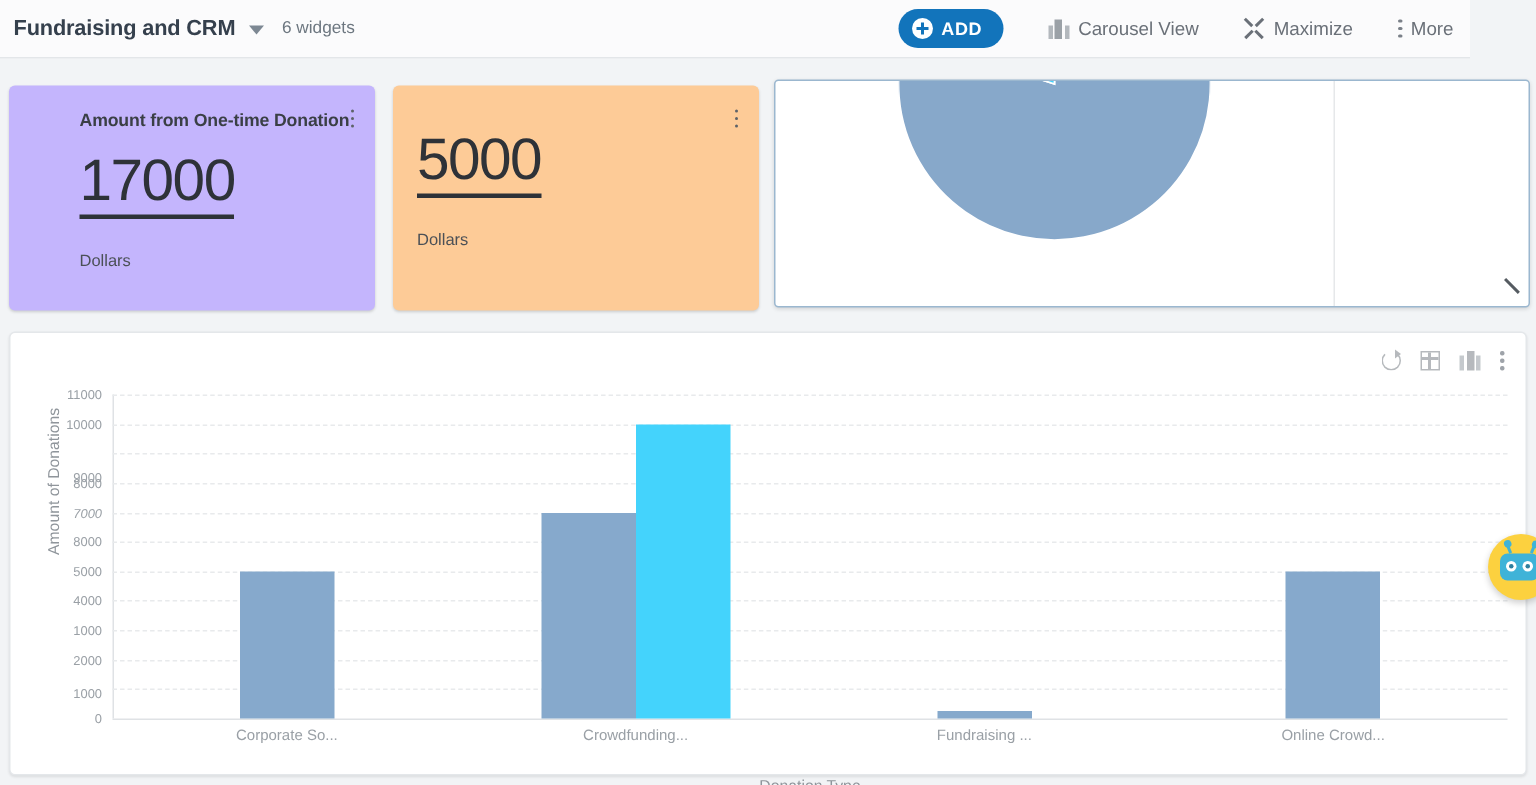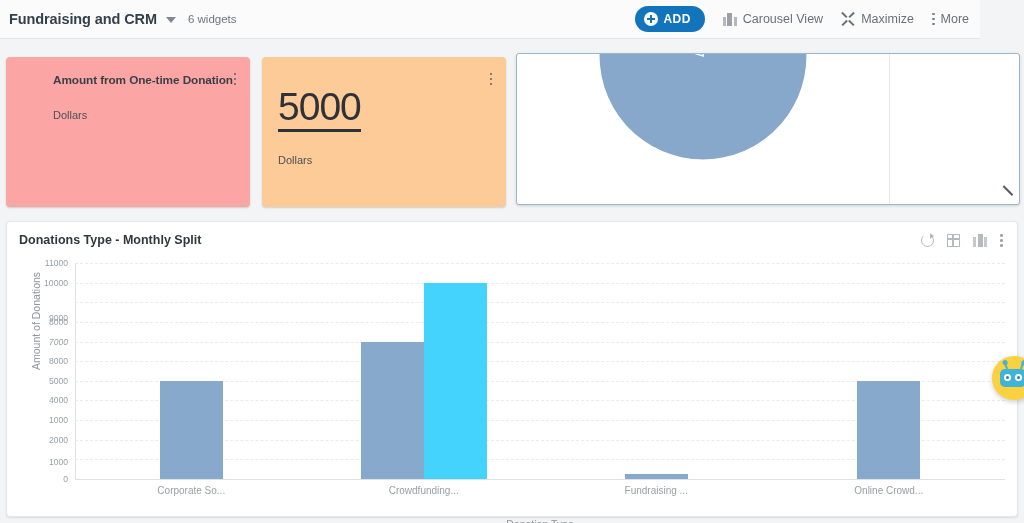--- a/index.html
+++ b/index.html
@@ -27,21 +27,21 @@
     width: 0; height: 0; margin-left: 9px; margin-top: 2px;
     border-left: 5.5px solid transparent;
     border-right: 5.5px solid transparent;
     border-top: 6px solid #7d8893;
   }
   .hdr-widgets {
     margin-left: 12px; font-size: 11.5px; color: #6d7780;
   }
   .hdr-right {
     margin-left: auto; display: flex; align-items: center;
-    margin-right: 11px; gap: 0px;
+    margin-right: 11px; gap: 12px;
   }
   .add-btn {
     display: flex; align-items: center; gap: 6px;
     background: #1274bb; color: #fff;
     border-radius: 14px; height: 26px;
     padding: 0 14px 0 9px; cursor: pointer;
     font-size: 12px; font-weight: bold; letter-spacing: .4px;
   }
   .plus-circle {
     width: 14px; height: 14px; border-radius: 50%;
@@ -75,21 +75,21 @@
   .icon-dots-v i { width:2.6px; height:2.6px; border-radius:50%; background:#7a8088; display:block; }
 
   
   .kpi {
     position: absolute; top: 57px;
     width: 244px; height: 150px;
     border-radius: 4px;
     box-shadow: 0 1px 2px rgba(0,0,0,.17);
     padding: 16px 16px 0 16px;
   }
-  .kpi.green  { left: 6px;   background: #fca5a5; padding-left: 47px; }
+  .kpi.green  { left: 6px;   background: #c4b5fd; padding-left: 47px; }
   .kpi.orange { left: 262px; background: #fdcb97; }
   .kpi-title {
     font-size: 11.8px; font-weight: bold; color: #3a3f45;
     letter-spacing: -.1px;
   }
   .kpi-dots { position: absolute; top: 16px; right: 14px; cursor: pointer; }
   .kpi-dots i { width:2.4px;height:2.4px;border-radius:50%;background:#5d6268;display:block;margin-bottom:2.6px; }
   .kpi-value {
     margin-top: 14px;
     font-size: 39px; font-weight: normal; color: #2e3238;
@@ -275,20 +275,21 @@
   </div>
 </div>
 
 <div class="kpi green">
   <div class="kpi-title">Amount from One-time Donation</div>
   <div class="kpi-dots">
       <i></i>
       <i></i>
       <i></i>
     </div>
+  <div class="kpi-value">17000</div>
   <div class="kpi-unit">Dollars</div>
 </div>
 
 <div class="kpi orange">
   <div class="kpi-dots">
       <i></i>
       <i></i>
       <i></i>
     </div>
   <div class="kpi-value">5000</div>
@@ -304,21 +305,20 @@
         </g>
     </svg>
   </div>
   <div class="pie-divider"></div>
   <div class="resize-handle">
     <span class="a"></span>
   </div>
 </div>
 
 <div class="chart-card">
-  <div class="chart-title">Donations Type - Monthly Split</div>
 
   <div class="chart-tools">
     <div class="ic ic-refresh"></div>
     <div class="ic ic-table"></div>
     <div class="ic ic-bars">
         <i></i>
         <i class="tall"></i>
         <i></i>
       </div>
     <div class="ic icon-dots-v">

